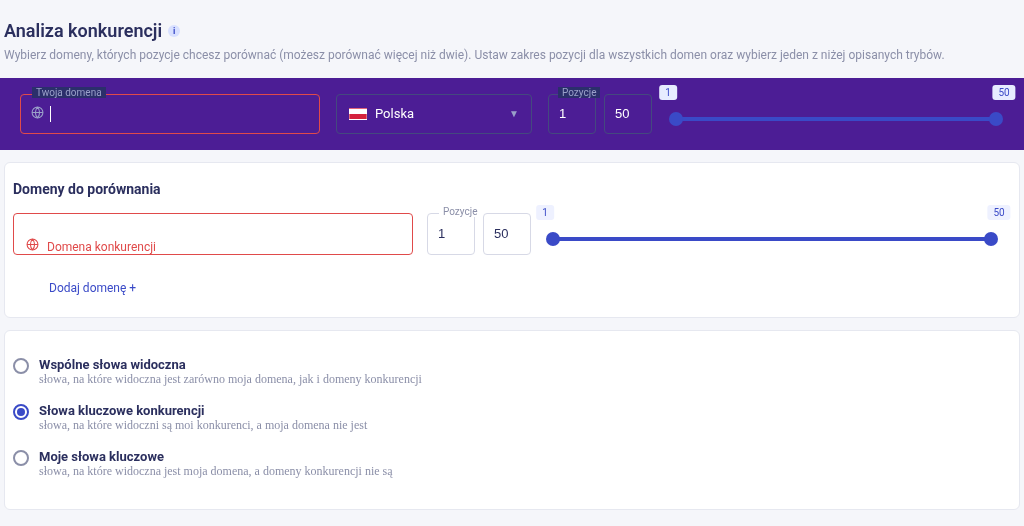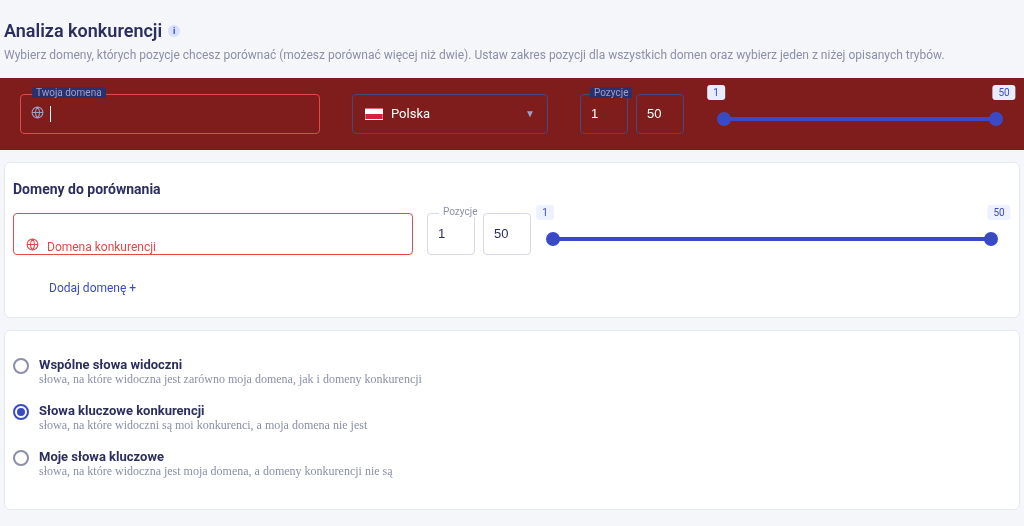--- a/index.html
+++ b/index.html
@@ -18,25 +18,25 @@
   .info-dot {
     width: 12px; height: 12px; border-radius: 50%;
     background: #d8e0ff; color: #3a4ac7; font-size: 9px;
     display: flex; align-items: center; justify-content: center;
     font-weight: 700;
   }
   .subtitle { color: #8b8fa8; font-size: 12px; margin-top: 6px; line-height: 1.4; }
 
   
   .darkbar {
-    background: #7f1d1d;
+    background: #4c1d95;
     padding: 16px 20px;
     display: flex;
     align-items: center;
-    gap: 32px;
+    gap: 16px;
     margin-top: 6px;
   }
   .field-group { position: relative; }
   .float-label {
     position: absolute; top: -7px; left: 12px;
     font-size: 10px; padding: 0 4px;
     background: #2b2f6b; color: #9aa0c9;
   }
   .dark-input-wrap {
     border: 1px solid #e04a4a;
@@ -222,21 +222,21 @@
   </div>
 
   <span class="add-link">Dodaj domenę +</span>
 </div>
 
 <div class="card">
 
   <div class="radio-row">
     <span class="radio-outer"></span>
     <div>
-      <div class="radio-title">Wspólne słowa widoczni</div>
+      <div class="radio-title">Wspólne słowa widoczna</div>
       <div class="radio-desc">słowa, na które widoczna jest zarówno moja domena, jak i domeny konkurencji</div>
     </div>
   </div>
 
   <div class="radio-row">
     <span class="radio-outer selected">
         <span class="radio-inner"></span>
       </span>
     <div>
       <div class="radio-title">Słowa kluczowe konkurencji</div>

